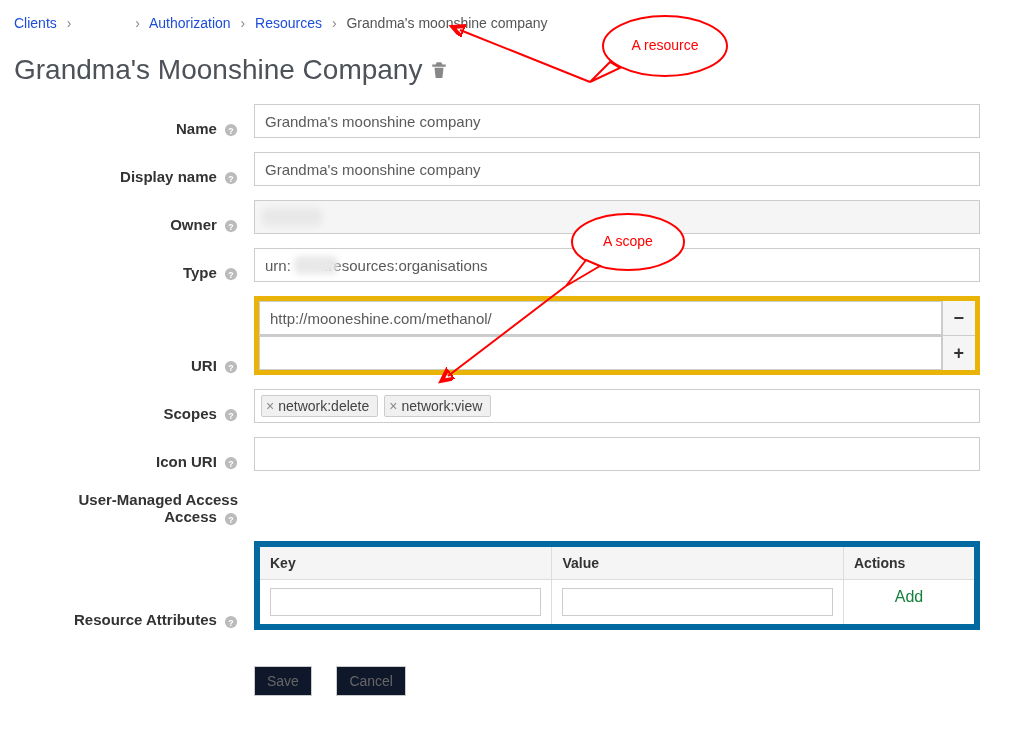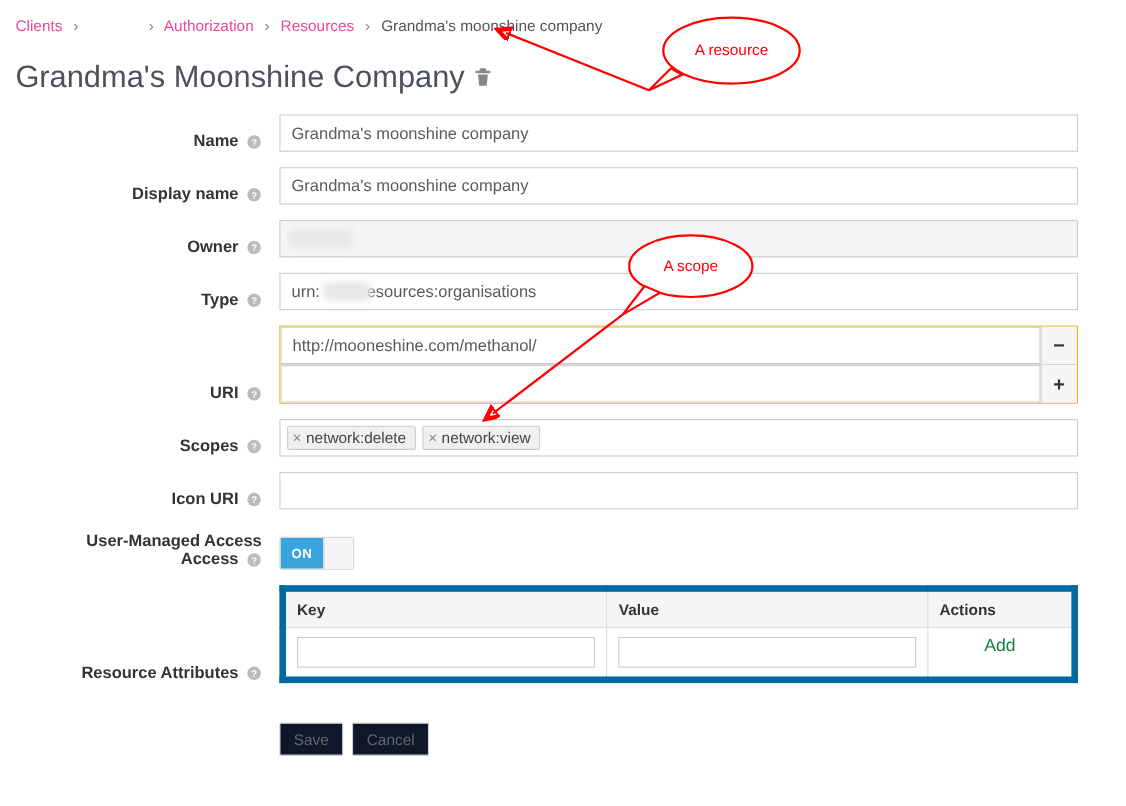--- a/index.html
+++ b/index.html
@@ -1,35 +1,35 @@
 <!DOCTYPE html>
 <html><head>
 <meta charset="utf-8">
 <style>
   html,body{margin:0;padding:0;font-family:-apple-system,"Helvetica Neue",Arial,sans-serif;color:#333;background:#fff}
   body{width:1024px;height:733px;box-sizing:border-box;padding:14px 44px 20px 14px}
-  a{color:#ec4899;text-decoration:none}
+  a{color:#1d4ed8;text-decoration:none}
   .breadcrumb{font-size:14px;line-height:1.3;color:#555}
   .breadcrumb .sep{color:#888;margin:0 6px}
 .page-title{font-size:28px;font-weight:400;color:#4d5258;margin:22px 0 18px 0;display:flex;align-items:center;gap:8px}
   .trash-icon svg{width:18px;height:18px;fill:#888;display:block}
 
   .form-row{display:flex;align-items:flex-end;margin-bottom:14px}
   .form-label{width:240px;text-align:right;padding:6px 16px 0 0;box-sizing:border-box;font-size:15px;color:#333;font-weight:600}
   .form-label .help{display:inline-block;margin-left:3px;vertical-align:middle}
   .help svg{width:14px;height:14px;fill:#bbb;display:inline-block;position:relative;top:2px}
   .form-field{flex:1;min-width:0}
 
   input[type=text].text-input,.readonly-input{
     width:100%;box-sizing:border-box;height:34px;border:1px solid #ccc;background:#fff;
     font-size:15px;color:#5a5a5a;padding:0 10px
   }
   .readonly-input{background:#f5f5f5;color:#c0c0c0}
 
-  .uri-group{border:1px solid #eab308}
+  .uri-group{border:5px solid #eab308}
   .uri-row{display:flex;align-items:stretch}
   .uri-row + .uri-row{border-top:1px solid #ccc}
   .uri-row input{border:none}
   .uri-btn{width:34px;display:flex;align-items:center;justify-content:center;
     border-left:1px solid #ccc;background:#f5f5f5;font-size:18px;color:#333;font-weight:700}
 
   .tags-input{border:1px solid #ccc;padding:4px 6px;min-height:34px;box-sizing:border-box;display:flex;gap:6px;flex-wrap:wrap;align-items:center}
   .tag{background:#f0f0f0;border:1px solid #ccc;border-radius:2px;padding:2px 8px 2px 4px;font-size:14px;color:#444;display:flex;align-items:center;gap:4px}
   .tag .x{color:#888;font-weight:400}
 
@@ -38,21 +38,21 @@
   .switch .knob{width:26px;background:#f5f5f5;border-left:1px solid #d6d6d6}
 
   .attr-table{width:100%;border-collapse:collapse;border:6px solid #0369a1}
   .attr-table th{background:#f5f5f5;text-align:left;font-weight:600;font-size:14px;padding:8px 10px;border:1px solid #ddd;color:#333}
   .attr-table td{padding:8px 10px;border:1px solid #ddd;vertical-align:top}
   .attr-table td input{width:100%;height:28px;box-sizing:border-box;border:1px solid #ccc;padding:0 6px}
   .attr-table td.actions{text-align:center;color:#15803d;width:110px}
   .attr-table th.actions{width:110px}
 
   .btn{border:1px solid #ccc;background:#0f172a;color:#666;font-size:14px;padding:6px 12px;border-radius:1px}
-  .btn + .btn{margin-left:4px}
+  .btn + .btn{margin-left:20px}
   .form-actions{margin-top:36px;margin-left:240px}
 
   
   .callout{position:absolute;pointer-events:none}
   .callout text{font-family:inherit;font-size:14px;fill:#ff0000}
   .callout path{fill:none;stroke:#ff0000;stroke-width:2}
   .callout .bubble{fill:#fff;stroke:#ff0000;stroke-width:2}
   
   .blur{position:absolute;background:#e8e8e8;border-radius:6px;filter:blur(3px)}
 </style>
@@ -164,26 +164,20 @@
   <div class="form-field"><input type="text" class="text-input" value="" style=""></div>
 </div>
 
 <div class="form-row">
   <div class="form-label">
     <span>User-Managed Access</span><br>
     <span>Access</span> <span class="help"><svg viewBox="0 0 16 16">
           <circle cx="8" cy="8" r="7"></circle>
           <text x="8" y="12" text-anchor="middle" font-size="10" fill="#fff">?</text>
         </svg></span>
-  </div>
-  <div class="form-field">
-    <div class="switch">
-      <div class="on">ON</div>
-      <div class="knob"></div>
-    </div>
   </div>
 </div>
 
 <div class="form-row">
   <div class="form-label"><span>Resource Attributes</span> <span class="help"><svg viewBox="0 0 16 16">
           <circle cx="8" cy="8" r="7"></circle>
           <text x="8" y="12" text-anchor="middle" font-size="10" fill="#fff">?</text>
         </svg></span></div>
   <div class="form-field">
     <table class="attr-table">

